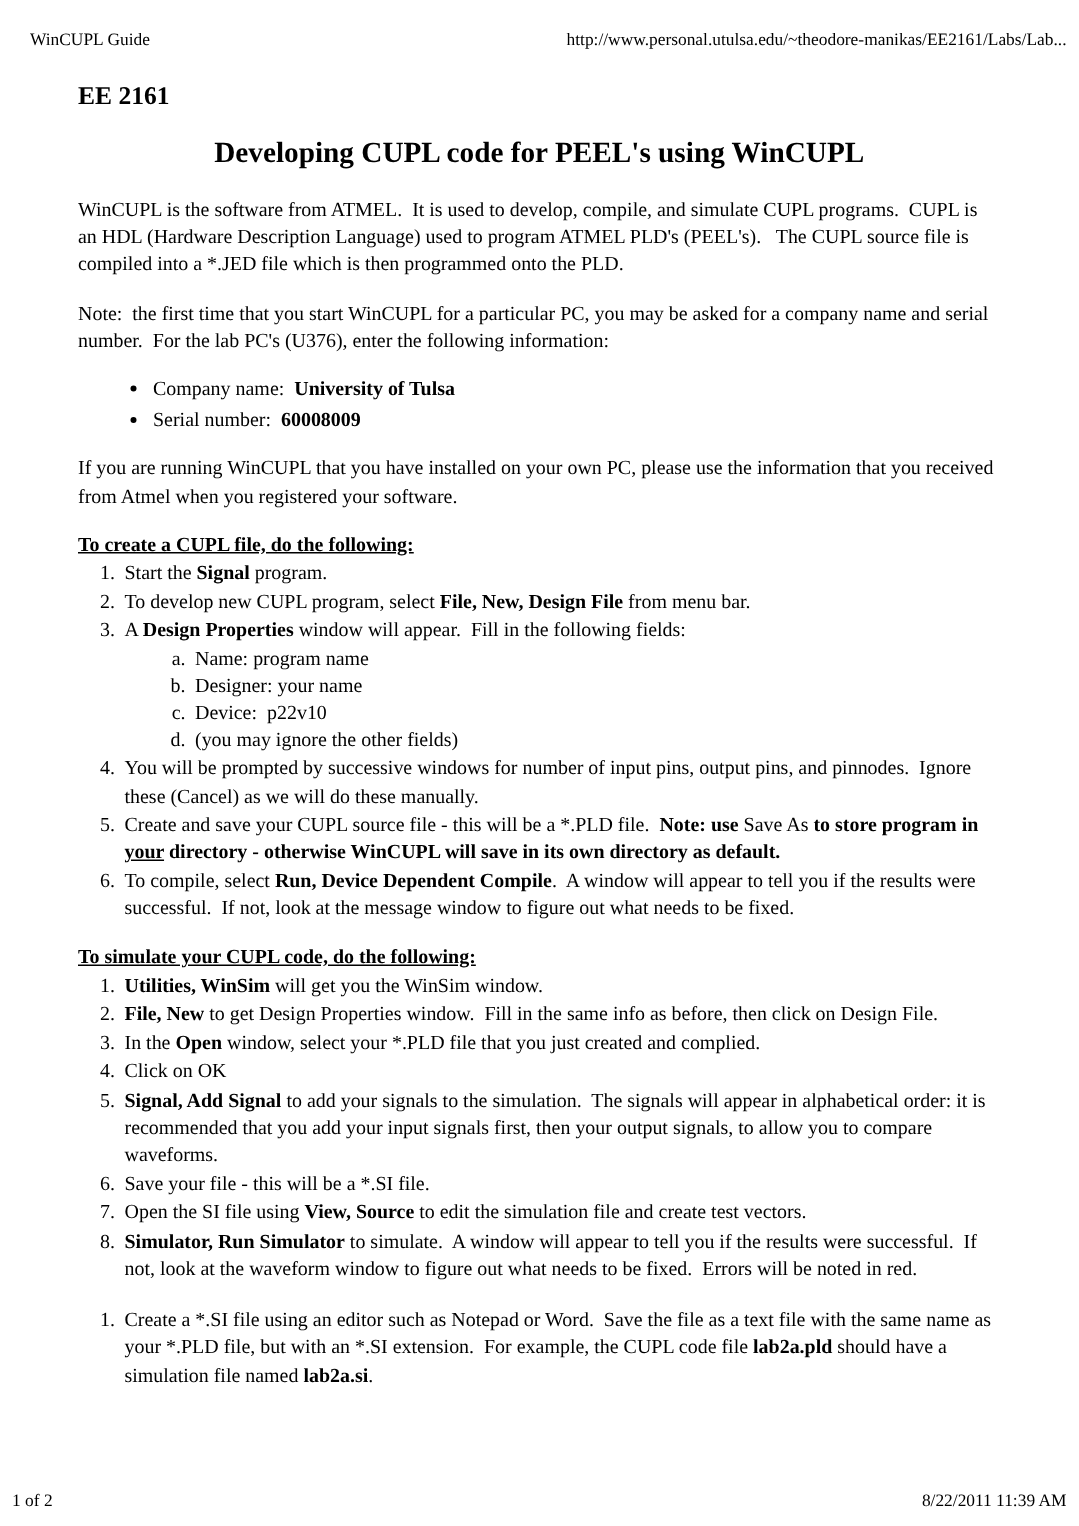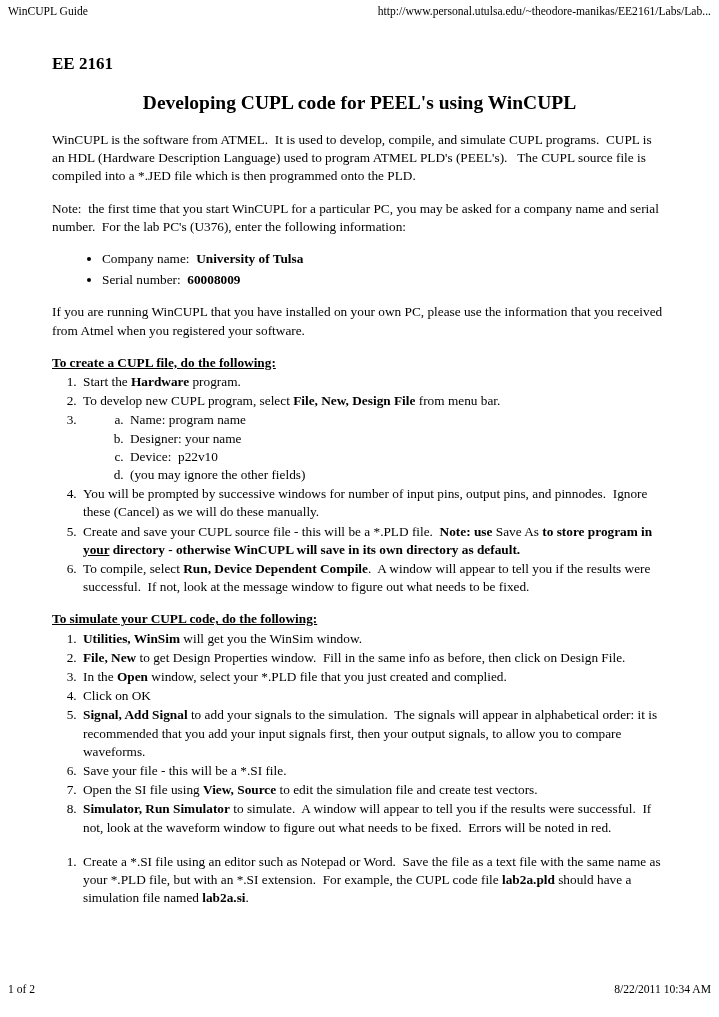--- a/index.html
+++ b/index.html
@@ -16,22 +16,22 @@
   }
   .page-header, .page-footer {
     position: absolute;
     left: 8px;
     right: 8px;
     display: flex;
     justify-content: space-between;
     font-size: 11.6px;
     background: #ffffff;
   }
-  .page-header { top: 5px; }
-  .page-footer { bottom: 21px; }
+  .page-header { top: 20px; margin-left: 12px; }
+  .page-footer { bottom: 10px; }
   .content {
     position: absolute;
     top: 52px;
     left: 52px;
     right: 52px;
     font-size: 13.3px;
     line-height: 1.37;
   }
   .title {
     font-size: 17px;
@@ -85,23 +85,23 @@
 
     <ul class="bullets">
       <li data-bind-rich="doc.credentials.0"><span>Company name:  </span><span class="b">University of Tulsa</span></li>
       <li data-bind-rich="doc.credentials.1"><span>Serial number:  </span><span class="b">60008009</span></li>
     </ul>
 
     <p data-bind="doc.own_pc">If you are running WinCUPL that you have installed on your own PC, please use the information that you received from Atmel when you registered your software.</p>
 
     <p class="heading" data-bind="doc.create_heading">To create a CUPL file, do the following:</p>
     <ol class="num">
-      <li data-bind-rich="doc.create_steps.0"><span>Start the </span><span class="b">Hardware</span><span> program.</span></li>
+      <li data-bind-rich="doc.create_steps.0"><span>Start the </span><span class="b">Signal</span><span> program.</span></li>
       <li data-bind-rich="doc.create_steps.1"><span>To develop new CUPL program, select </span><span class="b">File, New, Design File</span><span> from menu bar.</span></li>
-      <li><ol class="alpha">
+      <li><span data-bind-rich="doc.create_steps.2"><span>A </span><span class="b">Design Properties</span><span> window will appear.  Fill in the following fields:</span></span><ol class="alpha">
             <li data-bind="doc.design_fields.0">Name: program name</li>
             <li data-bind="doc.design_fields.1">Designer: your name</li>
             <li data-bind="doc.design_fields.2">Device:  p22v10</li>
             <li data-bind="doc.design_fields.3">(you may ignore the other fields)</li>
           </ol></li>
       <li data-bind-rich="doc.create_steps.3"><span>You will be prompted by successive windows for number of input pins, output pins, and pinnodes.  Ignore these (Cancel) as we will do these manually.</span></li>
       <li data-bind-rich="doc.create_steps.4"><span>Create and save your CUPL source file - this will be a *.PLD file.  </span><span class="b">Note: use</span><span> Save As </span><span class="b">to store program in </span><span class="b u">your</span><span class="b"> directory - otherwise WinCUPL will save in its own directory as default.</span></li>
       <li data-bind-rich="doc.create_steps.5"><span>To compile, select </span><span class="b">Run, Device Dependent Compile</span><span>.  A window will appear to tell you if the results were successful.  If not, look at the message window to figure out what needs to be fixed.</span></li>
     </ol>
 
@@ -118,16 +118,16 @@
     </ol>
 
     <ol class="num alt">
       <li data-bind-rich="doc.alternate_steps.0"><span>Create a *.SI file using an editor such as Notepad or Word.  Save the file as a text file with the same name as your *.PLD file, but with an *.SI extension.  For example, the CUPL code file </span><span class="b">lab2a.pld</span><span> should have a simulation file named </span><span class="b">lab2a.si</span><span>.</span></li>
     </ol>
 
   </main>
 
   <footer class="page-footer">
     <span data-bind="footer.left">1 of 2</span>
-    <span data-bind="footer.right">8/22/2011 10:34 AM</span>
+    <span data-bind="footer.right">8/22/2011 11:39 AM</span>
   </footer>
 
 </div>
 
 </body></html>

